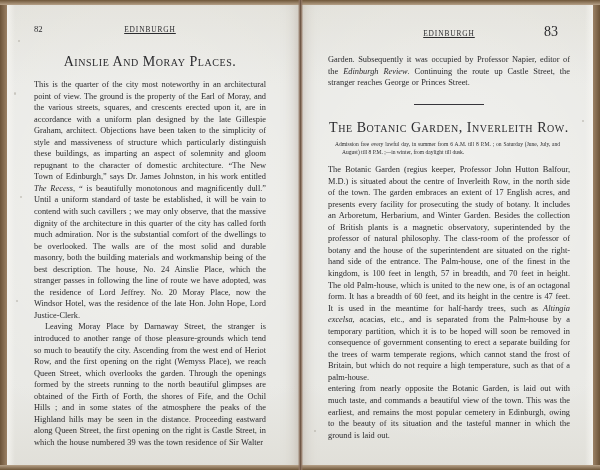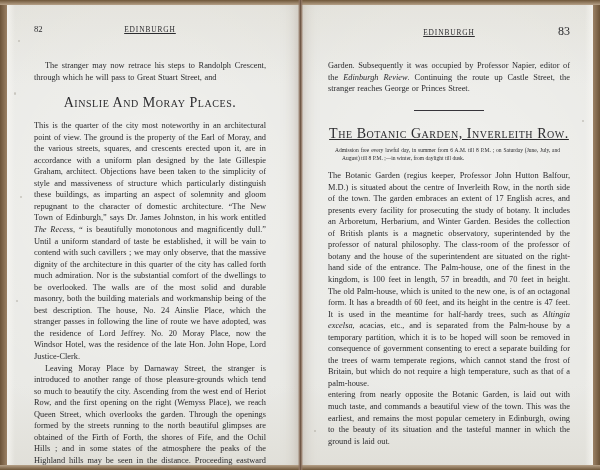--- a/index.html
+++ b/index.html
@@ -115,41 +115,40 @@
     z-index: 2;
     color: #2b2b2e;
   }
   .page-right .textblock { left: 28px; right: 30px; }
 
   .runhead {
     display: flex;
     align-items: baseline;
     font-size: 7.4px;
     letter-spacing: .9px;
-    margin-bottom: 27px;
+    margin-bottom: 21px;
     height: 9px;
   }
   .runhead .folio {
     font-size: 8.6px;
     letter-spacing: 0;
     width: 26px;
     flex: none;
   }
   .runhead .title {
     flex: 1 1 auto;
     text-align: center;
     text-transform: uppercase;
     text-decoration: underline;
   }
   .runhead .folio-right {
-    font-size: 12px;
+    font-size: 14px;
     letter-spacing: 0;
     width: 26px;
     flex: none;
-    text-align: right;
   }
   .runhead.right-page .folio { visibility: hidden; }
 
   p.body {
     margin: 0 0 0 0;
     font-size: 8.35px;
     line-height: 11.55px;
     text-align: justify;
     text-justify: inter-word;
     word-spacing: .4px;
@@ -158,21 +157,21 @@
   p.body.indent { text-indent: 11px; }
 
   .sechead {
     text-align: center;
     font-size: 14px;
     letter-spacing: .55px;
     margin: 12px 0 9px 0;
     font-variant: small-caps;
     text-transform: capitalize;
   }
-  .sechead.tight { margin: 11px 0 4px 0; text-decoration: underline; }
+  .sechead.tight { margin: 11px 0 4px 0; }
 
   .smallprint {
     font-size: 5.5px;
     line-height: 8.2px;
     margin: 0 0 8px 0;
     text-align: justify;
     padding: 0 10px 0 14px;
     text-indent: -7px;
   }
 
@@ -204,21 +203,20 @@
     <div class="edge edge-outer-left"></div>
 
     <div class="textblock">
 
       <div class="runhead">
         <span class="folio">82</span>
         <span class="title">EDINBURGH</span>
         <span class="folio-right"></span>
       </div>
 
-      <p class="body indent">The stranger may now retrace his steps to Randolph Crescent, through which he will pass to Great Stuart Street, and</p>
 
       <div class="sechead">Ainslie and Moray Places.</div>
 
       <p class="body"><span>This is the quarter of the city most noteworthy in an architectural point of view. The ground is the property of the Earl of Moray, and the various streets, squares, and crescents erected upon it, are in accordance with a uniform plan designed by the late Gillespie Graham, architect. Objections have been taken to the simplicity of style and massiveness of structure which particularly distinguish these buildings, as imparting an aspect of solemnity and gloom repugnant to the character of domestic architecture. “The New Town of Edinburgh,” says Dr. James Johnston, in his work entitled </span><em>The Recess</em><span>, “ is beautifully monotonous and magnificently dull.” Until a uniform standard of taste be established, it will be vain to contend with such cavillers ; we may only observe, that the massive dignity of the architecture in this quarter of the city has called forth much admiration. Nor is the substantial comfort of the dwellings to be overlooked. The walls are of the most solid and durable masonry, both the building materials and workmanship being of the best description. The house, No. 24 Ainslie Place, which the stranger passes in following the line of route we have adopted, was the residence of Lord Jeffrey. No. 20 Moray Place, now the Windsor Hotel, was the residence of the late Hon. John Hope, Lord Justice-Clerk.</span></p>
 
       <p class="body indent">Leaving Moray Place by Darnaway Street, the stranger is introduced to another range of those pleasure-grounds which tend so much to beautify the city. Ascending from the west end of Heriot Row, and the first opening on the right (Wemyss Place), we reach Queen Street, which overlooks the garden. Through the openings formed by the streets running to the north beautiful glimpses are obtained of the Firth of Forth, the shores of Fife, and the Ochil Hills ; and in some states of the atmosphere the peaks of the Highland hills may be seen in the distance. Proceeding eastward along Queen Street, the first opening on the right is Castle Street, in which the house numbered 39 was the town residence of Sir Walter</p>
 
     </div>
 
     <div class="speck" style="left:18px; top:40px; width:2px; height:2px;"></div>

